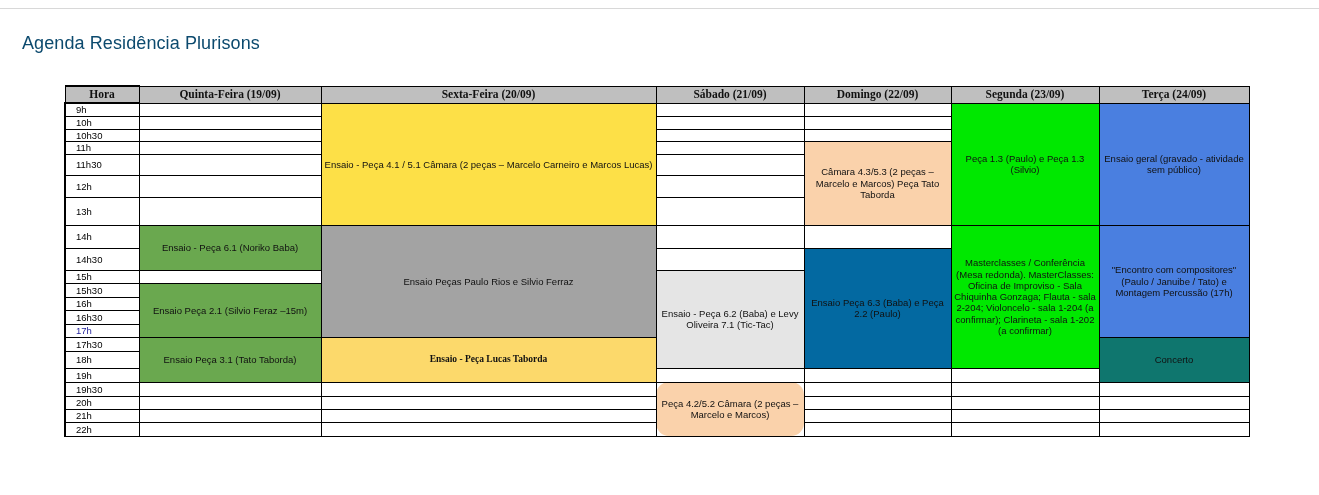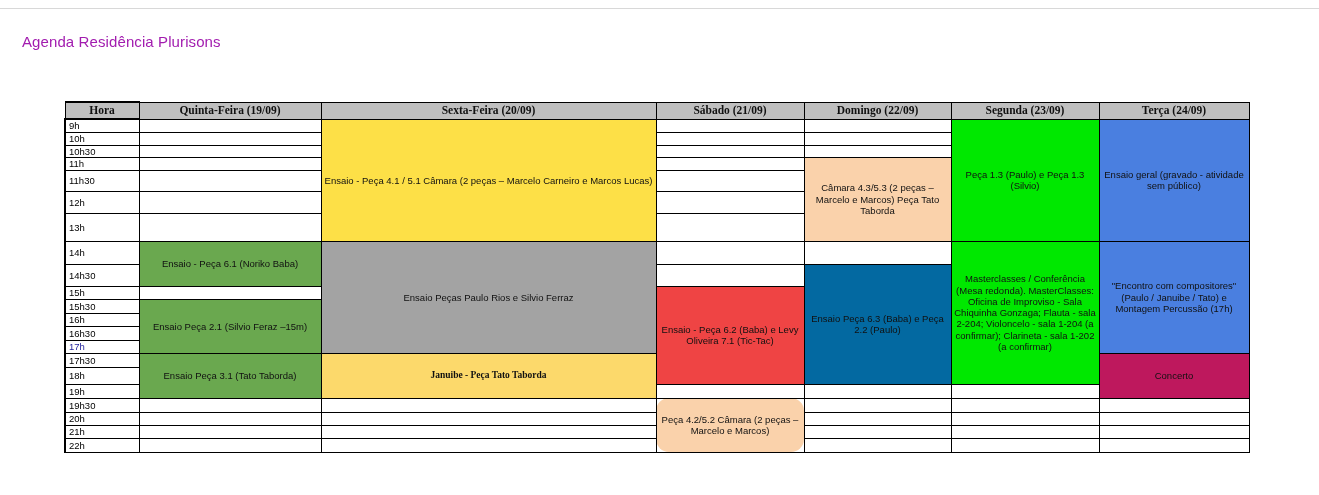--- a/index.html
+++ b/index.html
@@ -5,25 +5,25 @@
   html,body{margin:0;padding:0;}
   body{
     width:1319px;height:495px;
     background:#ffffff;
     font-family:"Liberation Sans", sans-serif;
     overflow:hidden;
   }
   .topstrip{height:8px;background:#ffffff;border-bottom:1px solid #d8d8d8;}
   .page-title{
     position:absolute;left:22px;top:33px;
-    font-size:15px;color:#a21caf;letter-spacing:.1px;
+    font-size:18px;color:#0c4a6e;letter-spacing:.1px;
     white-space:nowrap;
   }
   .sheet{
-    position:absolute;left:64px;top:101px;
+    position:absolute;left:64px;top:85px;
     border-collapse:collapse;
     table-layout:fixed;
   }
   .sheet td, .sheet th{
     border:1px solid #000000;
     padding:0;
     vertical-align:middle;
     font-size:9.5px;
     line-height:1.18;
     color:#111111;
@@ -42,21 +42,21 @@
     font-family:"Liberation Sans", sans-serif;
     font-size:10.5px;
     background:#ffffff;
     border-top:2px solid #000;
     border-bottom:2px solid #000;
   }
   td.hora{
     background:#ffffff;
     font-size:9.5px;
     text-align:left;
-    padding-left:3px;
+    padding-left:10px;
     white-space:nowrap;
     border-left:2px solid #000;
     border-right:1px solid #000;
     border-top:1px solid #000;
     border-bottom:1px solid #000;
     color:#000;
   }
   td.hora.accent{color:#1f1f9a;}
   td.empty{background:#ffffff;border:1px solid #000;}
   .ev{
@@ -150,40 +150,40 @@
           <td class="ev" rowspan="7" style="background: rgb(74, 127, 224);">"Encontro com compositores" (Paulo / Januibe / Tato) e Montagem Percussão (17h)</td>
         </tr>
         <tr style="height: 22px;">
           <td class="hora">14h30</td>
           <td class="empty">&nbsp;</td>
           <td class="ev" rowspan="8" style="background: #0369a1;">Ensaio Peça 6.3 (Baba) e Peça 2.2 (Paulo)</td>
         </tr>
         <tr style="height: 13px;">
           <td class="hora">15h</td>
           <td class="empty">&nbsp;</td>
-          <td class="ev" rowspan="7" style="background: #ef4444;">Ensaio - Peça 6.2 (Baba) e Levy Oliveira 7.1 (Tic-Tac)</td>
+          <td class="ev" rowspan="7" style="background: #e5e5e5;">Ensaio - Peça 6.2 (Baba) e Levy Oliveira 7.1 (Tic-Tac)</td>
         </tr>
         <tr style="height: 14px;">
           <td class="hora">15h30</td>
           <td class="ev" rowspan="4" style="background: rgb(106, 168, 79);">Ensaio Peça 2.1 (Silvio Feraz –15m)</td>
         </tr>
         <tr style="height: 13px;">
           <td class="hora">16h</td>
         </tr>
         <tr style="height: 14px;">
           <td class="hora">16h30</td>
         </tr>
         <tr style="height: 13px;">
           <td class="hora accent">17h</td>
         </tr>
         <tr style="height: 14px;">
           <td class="hora">17h30</td>
           <td class="ev" rowspan="3" style="background: rgb(106, 168, 79);">Ensaio Peça 3.1 (Tato Taborda)</td>
-          <td class="ev serif" rowspan="3" style="background: rgb(252, 217, 107);">Januibe - Peça Tato Taborda</td>
-          <td class="ev" rowspan="3" style="background: #be185d;">Concerto</td>
+          <td class="ev serif" rowspan="3" style="background: rgb(252, 217, 107);">Ensaio - Peça Lucas Taborda</td>
+          <td class="ev" rowspan="3" style="background: #0f766e;">Concerto</td>
         </tr>
         <tr style="height: 17px;">
           <td class="hora">18h</td>
         </tr>
         <tr style="height: 14px;">
           <td class="hora">19h</td>
           <td class="empty">&nbsp;</td>
           <td class="empty">&nbsp;</td>
           <td class="empty">&nbsp;</td>
         </tr>

